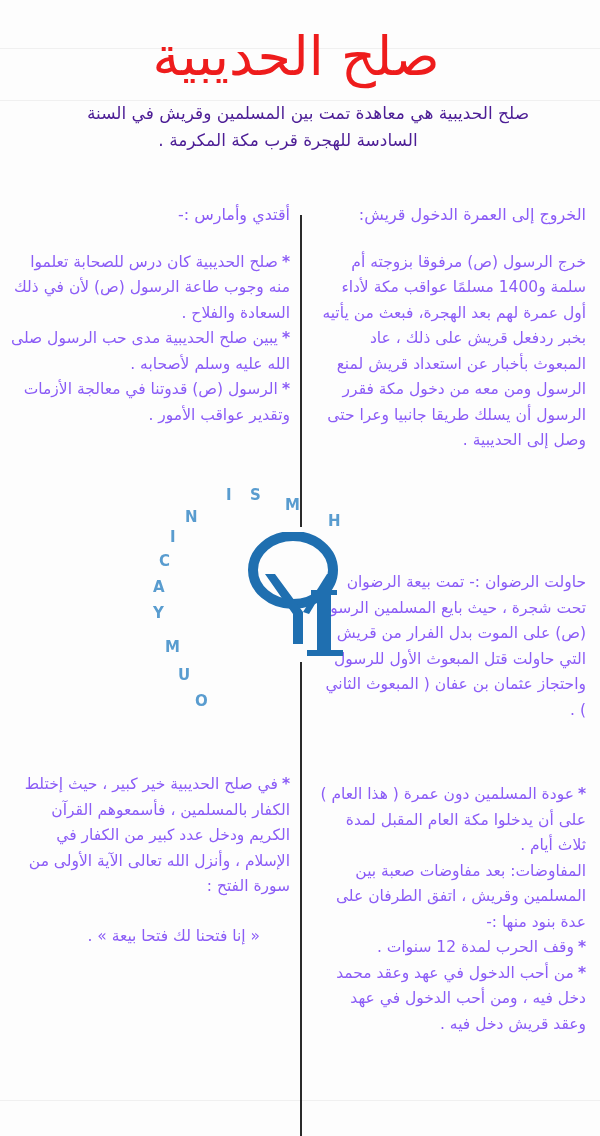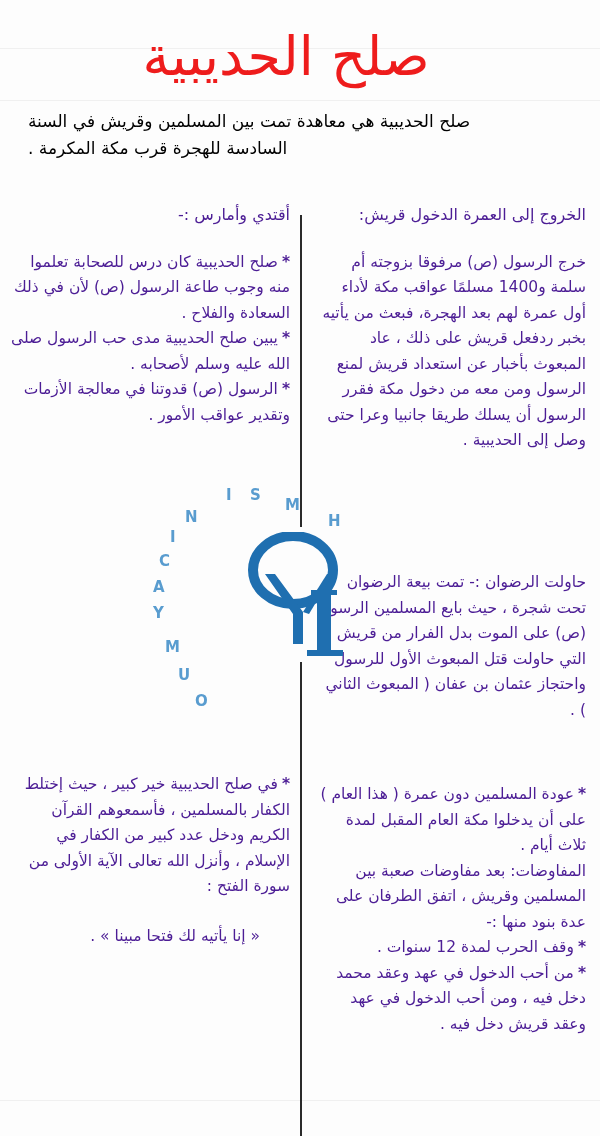--- a/index.html
+++ b/index.html
@@ -23,57 +23,57 @@
     .ruled-line {
       position: absolute;
       left: 0;
       right: 0;
       height: 1px;
       background: #f0f0f0;
     }
     .title {
       position: absolute;
       top: 22px;
-      left: 2px;
+      left: 12px;
       width: 568px;
       text-align: center;
       color: #ee1c1c;
       font-size: 54px;
       line-height: 70px;
       font-family: "DejaVu Sans", sans-serif;
       direction: rtl;
     }
     .intro {
       position: absolute;
-      top: 108px;
+      top: 100px;
       right: 12px;
       width: 560px;
       direction: rtl;
-      text-align: left;
+      text-align: center;
       font-size: 17px;
       line-height: 27px;
-      color: #000000;
+      color: #4c1d95;
     }
     .intro .line2 {
       display: block;
       padding-right: 40px;
     }
     .divider {
       position: absolute;
       left: 300px;
       width: 2px;
       background: #2a2a2a;
     }
     .col {
       position: absolute;
       direction: rtl;
       text-align: right;
       font-size: 15.5px;
       line-height: 25.5px;
-      color: #4c1d95;
+      color: #8b5cf6;
     }
     .col p { margin: 0; }
     .heading {
       font-size: 16px;
       margin-bottom: 0;
     }
     .bullet-star {
       font-weight: bold;
       margin-left: 4px;
     }
@@ -143,21 +143,21 @@
 
   <div class="col left-col" style="top:202px">
     <p class="heading">أقتدي وأمارس :-</p>
     <p style="margin-top:22px"><span class="bullet-star">*</span><span>صلح الحديبية كان درس للصحابة تعلموا منه وجوب طاعة الرسول (ص) لأن في ذلك السعادة والفلاح .</span></p>
     <p><span class="bullet-star">*</span><span>يبين صلح الحديبية مدى حب الرسول صلى الله عليه وسلم لأصحابه .</span></p>
     <p><span class="bullet-star">*</span><span>الرسول (ص) قدوتنا في معالجة الأزمات وتقدير عواقب الأمور .</span></p>
   </div>
 
   <div class="col left-col" style="top:772px">
     <p><span class="bullet-star">*</span><span>في صلح الحديبية خير كبير ، حيث إختلط الكفار بالمسلمين ، فأسمعوهم القرآن الكريم ودخل عدد كبير من الكفار في الإسلام ، وأنزل الله تعالى الآية الأولى من سورة الفتح :</span></p>
-    <p class="quote">« إنا يأتيه لك فتحا مبينا » .</p>
+    <p class="quote">« إنا فتحنا لك فتحا بيعة » .</p>
   </div>
 
   <svg class="watermark" viewBox="0 0 260 260">
     <g fill="#3d8cc8" font-family="DejaVu Sans, sans-serif" font-size="15" font-weight="bold" opacity="0.85">
       <text x="45" y="236">O</text>
       <text x="28" y="210">U</text>
       <text x="15" y="182">M</text>
       <text x="3" y="148">Y</text>
       <text x="3" y="122">A</text>
       <text x="9" y="96">C</text>

